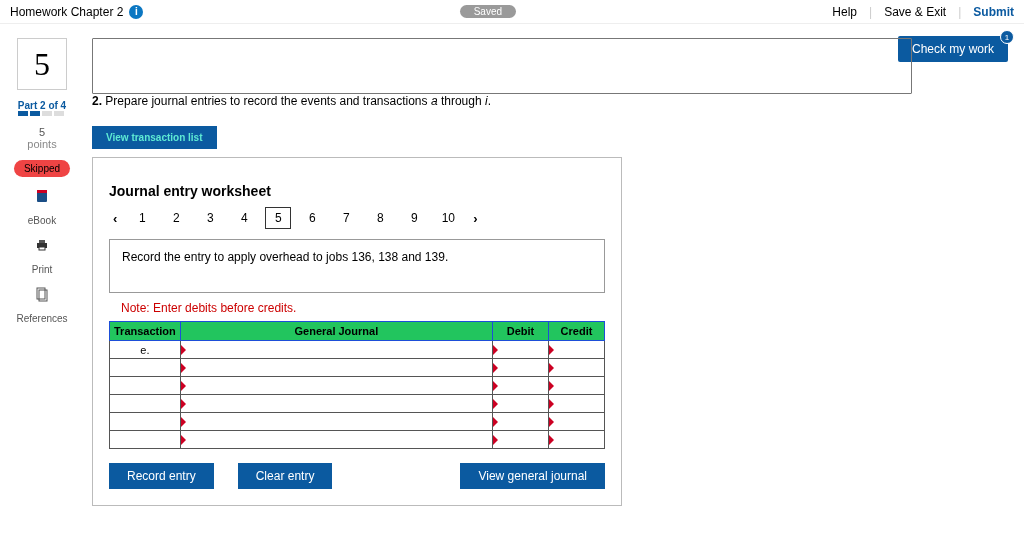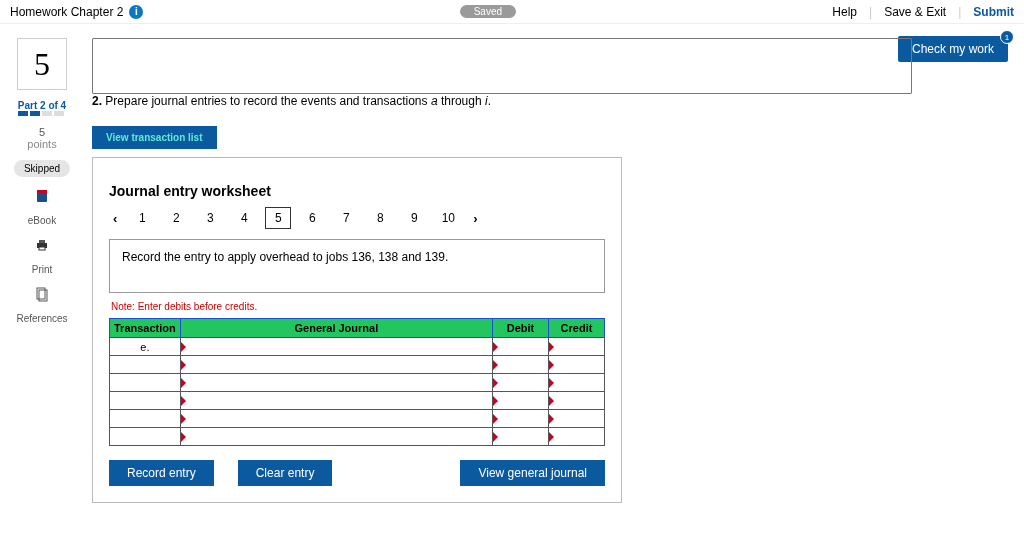--- a/index.html
+++ b/index.html
@@ -61,21 +61,21 @@
     display:flex; align-items:center; justify-content:center;
     font-size:32px; font-family: Georgia, serif;
   }
   .part-label { font-size:10px; color:#0b5aa0; font-weight:bold; }
   .progress { width:46px; height:5px; display:flex; gap:2px; }
   .progress span { flex:1; background:#ddd; }
   .progress span.on { background:#0b5aa0; }
   .points { font-size:11px; color:#888; text-align:center; width:100%; }
   .points .p { color:#555; }
   .skipped {
-    background:#e5e5e5; color:#000; font-size:10px;
+    background:#ef4444; color:#000; font-size:10px;
     padding:3px 10px; border-radius:9px;
   }
   .tool {
     width:44px; display:flex; flex-direction:column; align-items:center;
     gap:10px; font-size:10px; color:#555; cursor:pointer;
   }
   .tool .ico { width:18px; height:18px; display:flex; align-items:center; justify-content:center; }
 
   .main { flex:1; position:relative; }
   .long-box {
@@ -101,21 +101,21 @@
   .nav-row .step {
     width:26px; height:22px; display:flex; align-items:center; justify-content:center;
     cursor:pointer; font-size:12px;
   }
   .nav-row .step.active { border:1px solid #333; }
 
   .prompt-box {
     border:1px solid #999; padding:10px 12px; font-size:12px;
     margin-bottom:8px; min-height:54px;
   }
-  .note { color:#c00; font-size:10px; margin:6px 2px 6px; }
+  .note { color:#c00; font-size:12px; margin:6px 12px 6px; }
 
   table.journal {
     border-collapse:collapse; width:100%; font-size:11px;
   }
   table.journal th {
     background:#22c55e; border:1px solid #1d4ed8; padding:3px 4px; font-weight:bold;
   }
   table.journal td {
     border:1px solid #555; height:18px; padding:0 3px; position:relative;
   }

